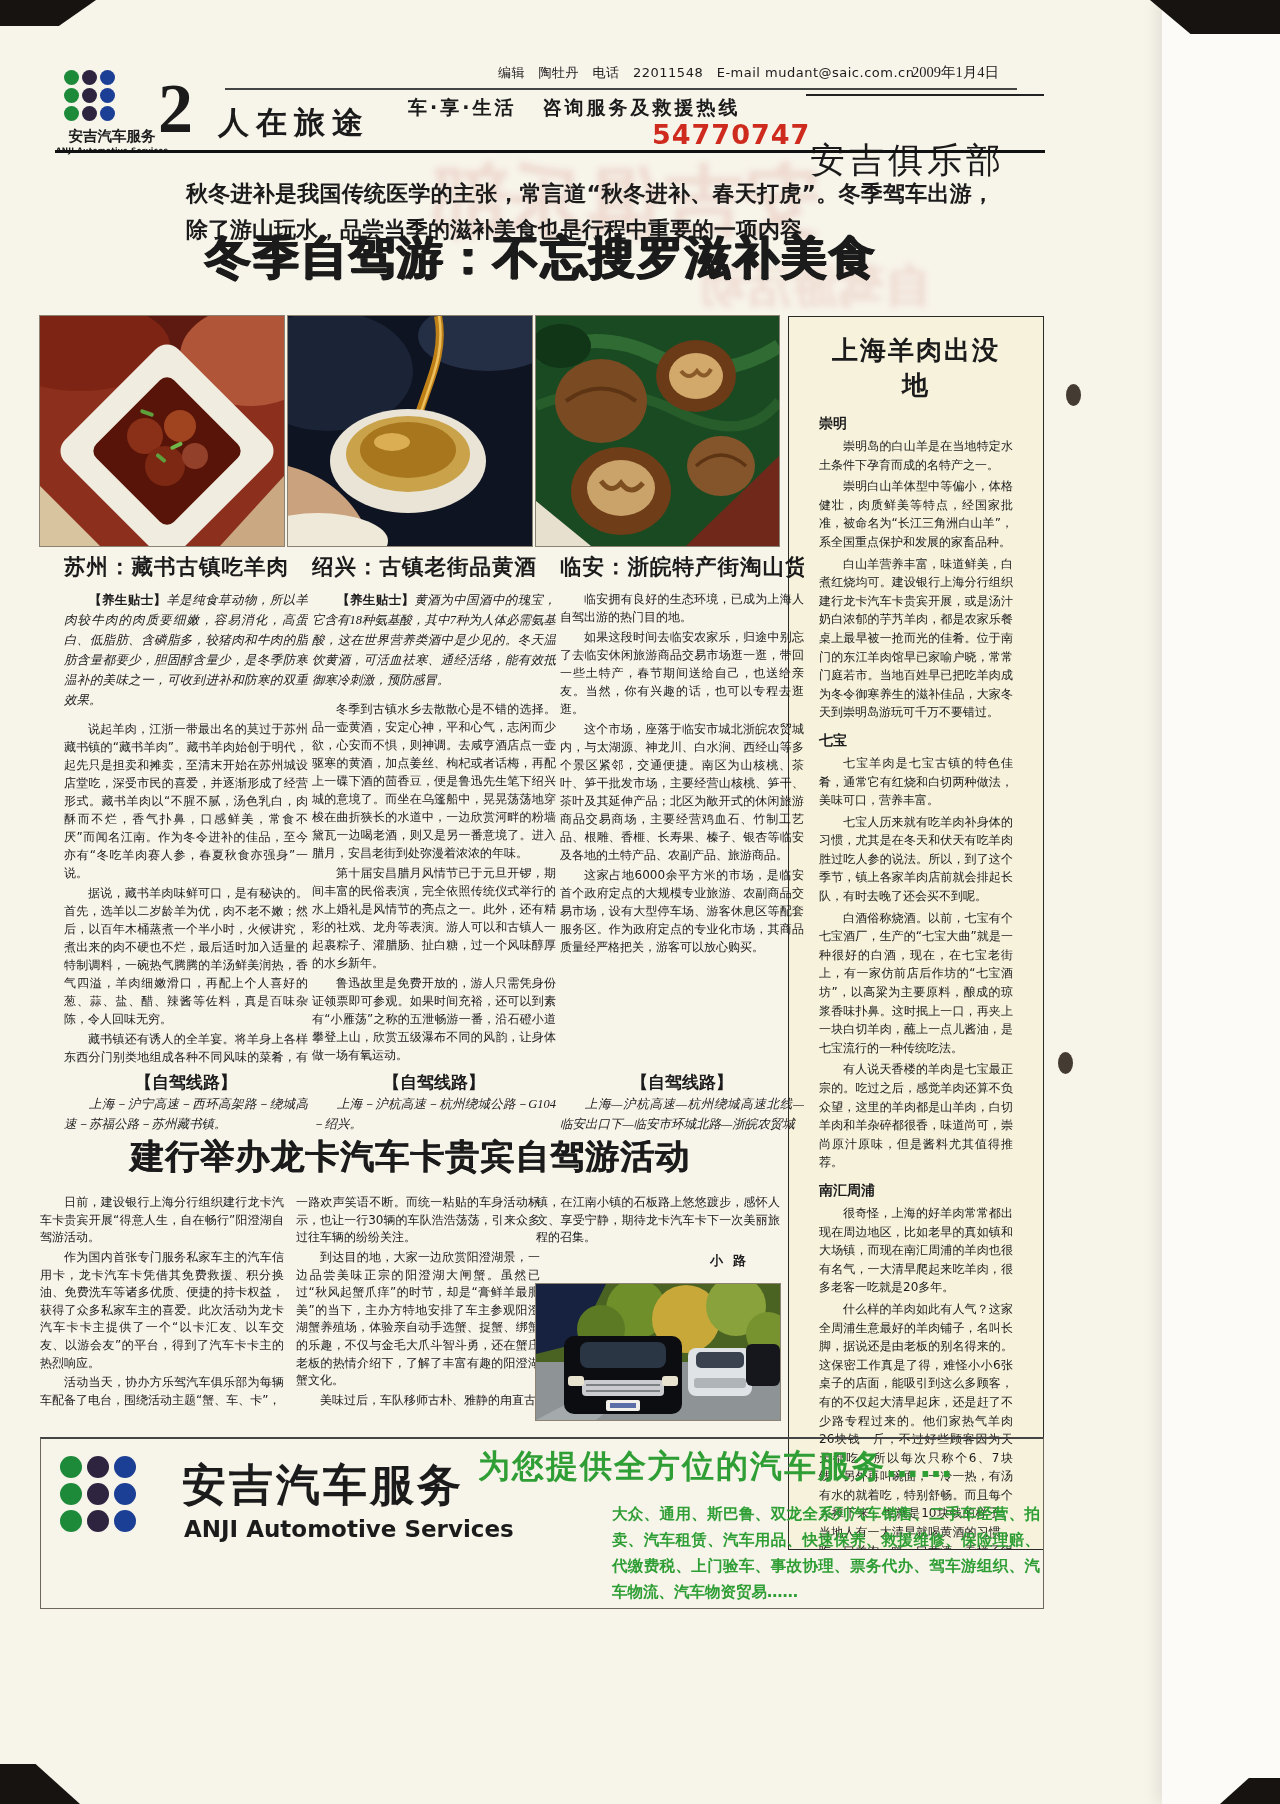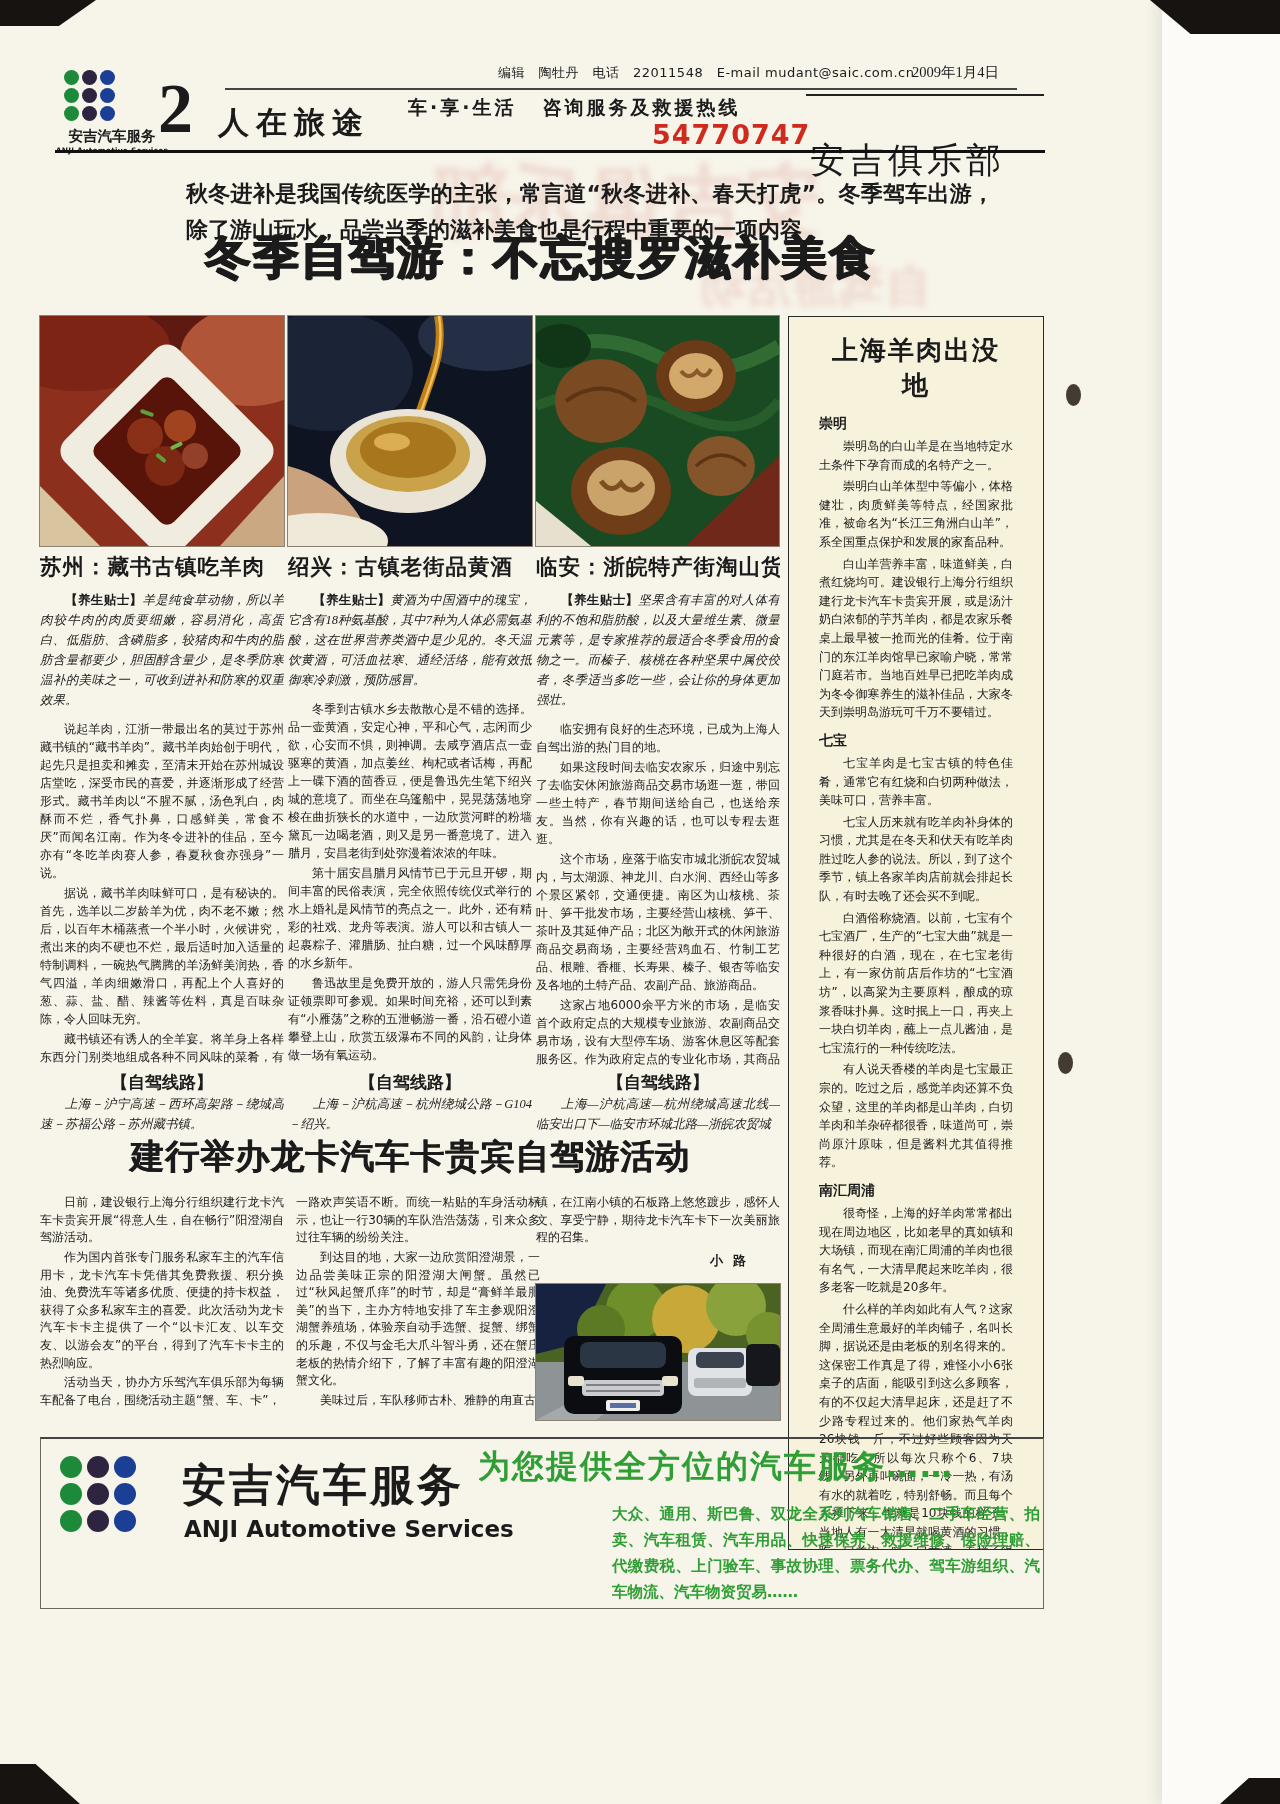--- a/index.html
+++ b/index.html
@@ -52,21 +52,21 @@
   .ph1{left:40px;width:244px;} .ph2{left:288px;width:244px;} .ph3{left:536px;width:243px;}
 
   
   .sidebar{left:788px;top:316px;width:256px;height:1234px;box-sizing:border-box;border:1.5px solid #2a2a2a;
            background:var(--sidebg,#f6f2dc);padding:14px 30px;overflow:hidden;}
   .sidebar h2{margin:2px 0 12px;text-align:center;font-size:26px;font-weight:900;letter-spacing:2px;}
   .sidebar h3{margin:10px 0 4px;font-size:14px;}
   .sidebar p{margin:0 0 3px;font-size:12px;line-height:1.55;text-indent:2em;text-align:justify;}
 
   
-  .col{position:absolute;top:552px;width:244px;height:582px;display:flex;flex-direction:column;overflow:hidden;}
+  .col{position:absolute;top:552px;width:244px;height:582px;display:flex;flex-direction:column;overflow:hidden;margin-left:24px;}
   .col1{left:40px;} .col2{left:288px;} .col3{left:536px;}
   .col h2{margin:0 0 9px;font-size:21.5px;font-weight:900;letter-spacing:1px;white-space:nowrap;}
   .tip{margin:0 0 10px;font-size:12.5px;line-height:1.6;text-align:justify;text-indent:2em;}
   .tip b{font-style:normal;font-family:"DejaVu Sans","Liberation Sans",sans-serif;}
   .col .body{flex:1 1 auto;overflow:hidden;}
   .col .body p{margin:0 0 2px;font-size:12px;line-height:1.5;text-indent:2em;text-align:justify;}
   .routebox{flex:0 0 auto;padding-top:3px;}
   .route-label{font-size:17px;font-weight:bold;margin:0;text-align:center;}
   .route{margin:1px 0 0;font-size:12.5px;line-height:1.55;text-indent:2em;text-align:justify;}
 
@@ -236,21 +236,20 @@
       <p>鲁迅故里是免费开放的，游人只需凭身份证领票即可参观。如果时间充裕，还可以到素有“小雁荡”之称的五泄畅游一番，沿石磴小道攀登上山，欣赏五级瀑布不同的风韵，让身体做一场有氧运动。</p>
     </div>
     <div class="routebox">
       <p class="route-label">【自驾线路】</p>
       <p class="route kai">上海－沪杭高速－杭州绕城公路－G104－绍兴。</p>
     </div>
   </div>
 
   <div class="col col3">
     <h2 class="serif">临安：浙皖特产街淘山货</h2>
-    <p class="tip"><b>【养生贴士】</b><span class="kai">坚果含有丰富的对人体有利的不饱和脂肪酸，以及大量维生素、微量元素等，是专家推荐的最适合冬季食用的食物之一。而榛子、核桃在各种坚果中属佼佼者，冬季适当多吃一些，会让你的身体更加强壮。</span></p>
     <div class="body">
       <p>临安拥有良好的生态环境，已成为上海人自驾出游的热门目的地。</p>
       <p>如果这段时间去临安农家乐，归途中别忘了去临安休闲旅游商品交易市场逛一逛，带回一些土特产，春节期间送给自己，也送给亲友。当然，你有兴趣的话，也可以专程去逛逛。</p>
       <p>这个市场，座落于临安市城北浙皖农贸城内，与太湖源、神龙川、白水涧、西经山等多个景区紧邻，交通便捷。南区为山核桃、茶叶、笋干批发市场，主要经营山核桃、笋干、茶叶及其延伸产品；北区为敞开式的休闲旅游商品交易商场，主要经营鸡血石、竹制工艺品、根雕、香榧、长寿果、榛子、银杏等临安及各地的土特产品、农副产品、旅游商品。</p>
       <p>这家占地6000余平方米的市场，是临安首个政府定点的大规模专业旅游、农副商品交易市场，设有大型停车场、游客休息区等配套服务区。作为政府定点的专业化市场，其商品质量经严格把关，游客可以放心购买。</p>
     </div>
     <div class="routebox">
       <p class="route-label">【自驾线路】</p>
       <p class="route kai">上海—沪杭高速—杭州绕城高速北线—临安出口下—临安市环城北路—浙皖农贸城</p>
     </div>

